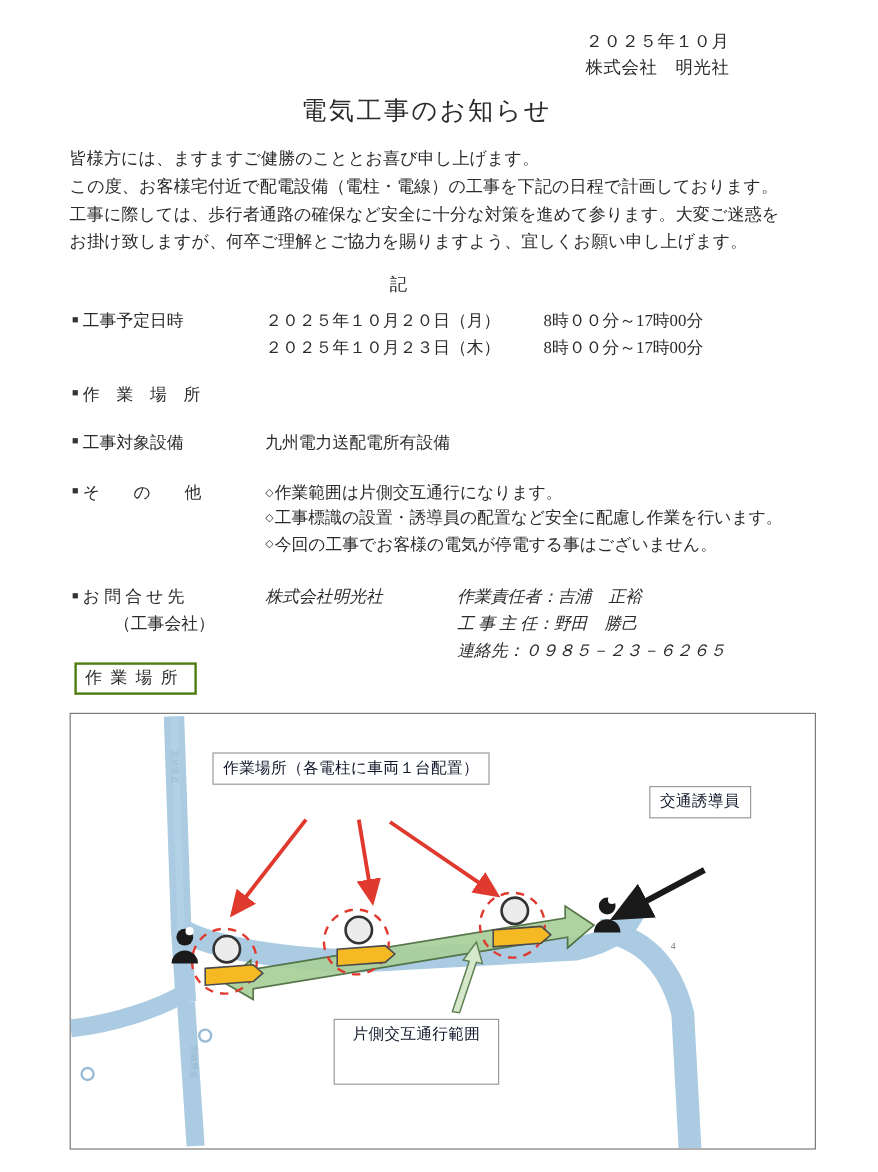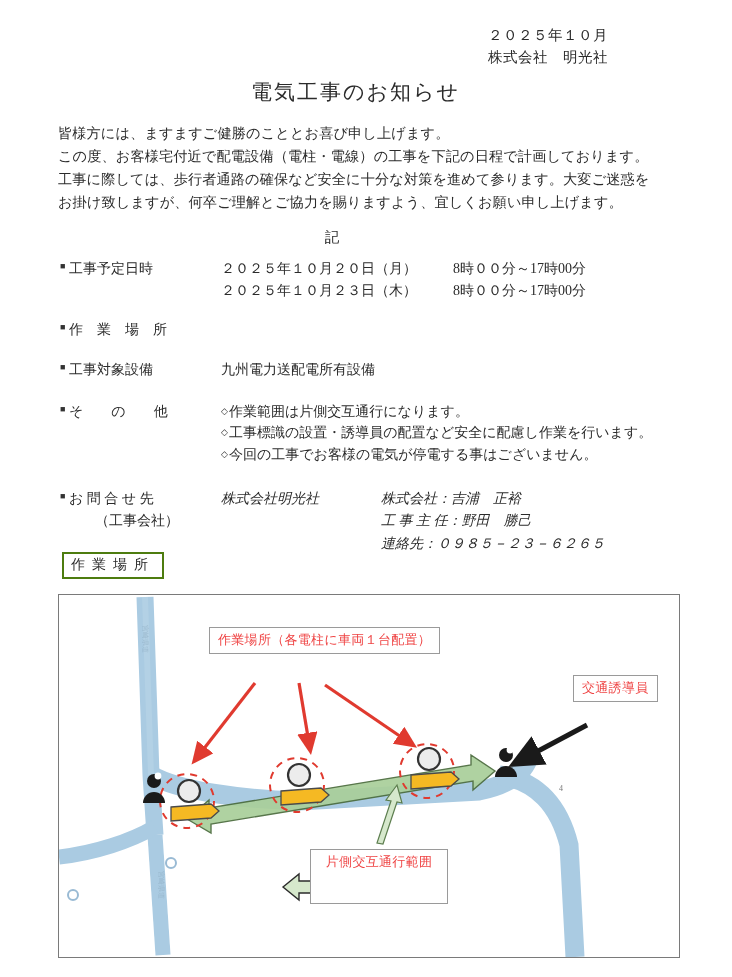--- a/index.html
+++ b/index.html
@@ -35,24 +35,24 @@
   .cco{flex:0 0 160px;white-space:nowrap;}
   .cppl{flex:1;white-space:nowrap;line-height:1.62;}
 
   
   .wl-box{position:absolute;left:62px;top:552px;border:2px solid #4d7c0f;padding:2px 7px 3px;font-size:14px;letter-spacing:7px;}
 
   
   .map{position:absolute;left:58px;top:594px;width:620px;height:362px;border:1px solid #7a7a7a;background:#fff;overflow:hidden;}
   .map svg{display:block;}
 
-  .mlabel{position:absolute;border:1px solid #9a9a9a;background:#fff;color:#ef4444;
-          font-size:13px;padding:3px 8px 4px;white-space:nowrap;letter-spacing:.3px;margin-left:32px;}
+  .mlabel{position:absolute;border:1px solid #9a9a9a;background:#fff;color:#0f172a;
+          font-size:13px;padding:3px 8px 4px;white-space:nowrap;letter-spacing:.3px;}
   .lbl-work{left:118px;top:32px;}
-  .lbl-guide{left:482px;top:80px;}
+  .lbl-guide{left:482px;top:60px;}
   .lbl-range{left:219px;top:254px;width:124px;padding:3px 6px 0;text-align:center;}
   .lbl-range .rtxt{display:block;font-size:13px;margin-bottom:2px;}
 </style>
 </head>
 <body>
 
 <div class="page">
 
   <div class="hdr">
     <div>２０２５年１０月</div>
@@ -110,21 +110,21 @@
 
     <div class="row" style="margin-top:22px;">
       <span class="bullet">■</span>
       <span class="rlabel">
         <div>お 問 合 せ 先</div>
         <div class="sub">（工事会社）</div>
       </span>
       <span class="rvalue cvals">
         <span class="cco">株式会社明光社</span>
         <span class="cppl">
-          <div>株式会社：吉浦　正裕</div>
+          <div>作業責任者：吉浦　正裕</div>
           <div>工 事 主 任：野田　勝己</div>
           <div>連絡先：０９８５－２３－６２６５</div>
         </span>
       </span>
     </div>
 
   </div>
 
   <div class="wl-box">作業場所</div>
 

